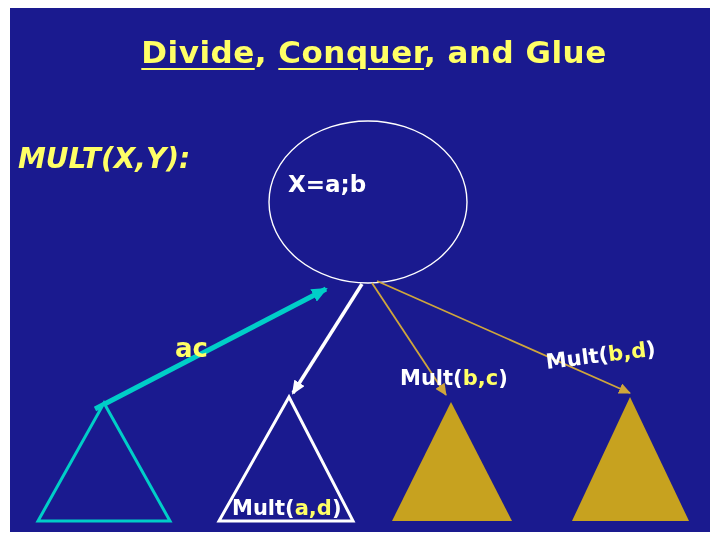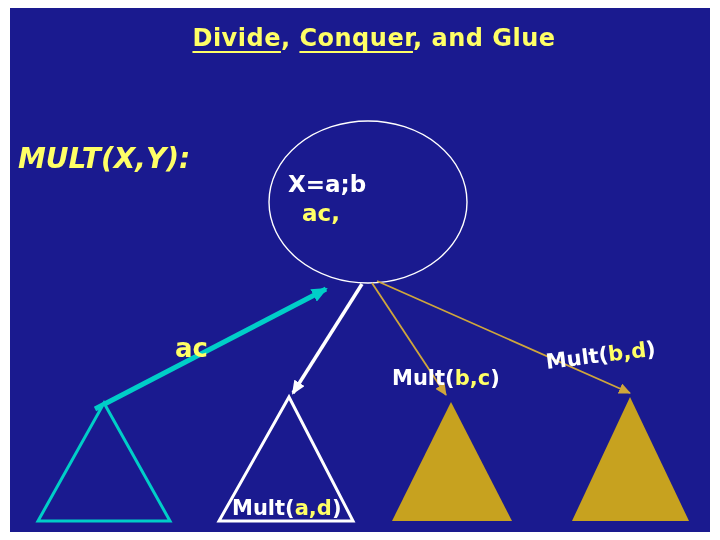--- a/index.html
+++ b/index.html
@@ -26,31 +26,31 @@
   .mh-white{fill:var(--white);}
   .mh-gold{fill:var(--gold_arrow);}
   .tri-cyan{fill:var(--slide);stroke:var(--cyan);stroke-width:3;}
   .tri-white{fill:var(--slide);stroke:var(--white);stroke-width:3;}
   .tri-gold{fill:var(--gold);stroke:none;}
   
   .txt{position:absolute;white-space:nowrap;}
   .yellow{color:var(--yellow);}
   .white{color:var(--white);}
   .title{
-    left:0;right:0;top:24px;text-align:center;
-    font-size:24px;letter-spacing:.5px;color:var(--yellow);margin-left:28px;
+    left:0;right:0;top:34px;text-align:center;
+    font-size:31px;letter-spacing:.5px;color:var(--yellow);margin-left:28px;
   }
   .title .u{text-decoration:underline;text-underline-offset:5px;text-decoration-thickness:2px;}
   .mult-xy{left:18px;top:142px;font-size:28px;font-style:italic;}
   .ellipse-text{left:288px;top:170px;font-size:23px;line-height:29px;}
   .ellipse-line1{display:flex;gap:20px;}
   .ellipse-line2{margin-left:14px;}
   .ac-label{left:175px;top:333px;font-size:26px;}
   .mult-call{font-size:21px;}
-  .mult-bc{left:392px;top:366px;}
+  .mult-bc{left:400px;top:366px;}
   .mult-bd{left:546px;top:350px;transform:rotate(-7deg);transform-origin:left center;}
   .mult-ad{left:232px;top:496px;text-align:right;}
 </style>
 </head>
 <body>
 
 <div class="slide"></div>
 
 <svg class="diagram" viewBox="0 0 720 540">
   <defs>
@@ -81,21 +81,20 @@
 <div class="txt title">
   <span class="u">Divide</span><span>, </span><span class="u">Conquer</span><span>, and Glue</span>
 </div>
 
 <div class="txt mult-xy yellow">MULT(X,Y):</div>
 
 <div class="txt ellipse-text">
   <div class="ellipse-line1 white">
     <span>X=a;b</span>
   </div>
-  <div class="ellipse-line2 yellow">ac,</div>
 </div>
 
 <div class="txt ac-label yellow">ac</div>
 
 <div class="txt mult-call mult-bc">
   <span class="white">Mult(</span><span class="yellow">b,c</span><span class="white">)</span>
 </div>
 
 <div class="txt mult-call mult-bd">
   <span class="white">Mult(</span><span class="yellow">b,d</span><span class="white">)</span>

